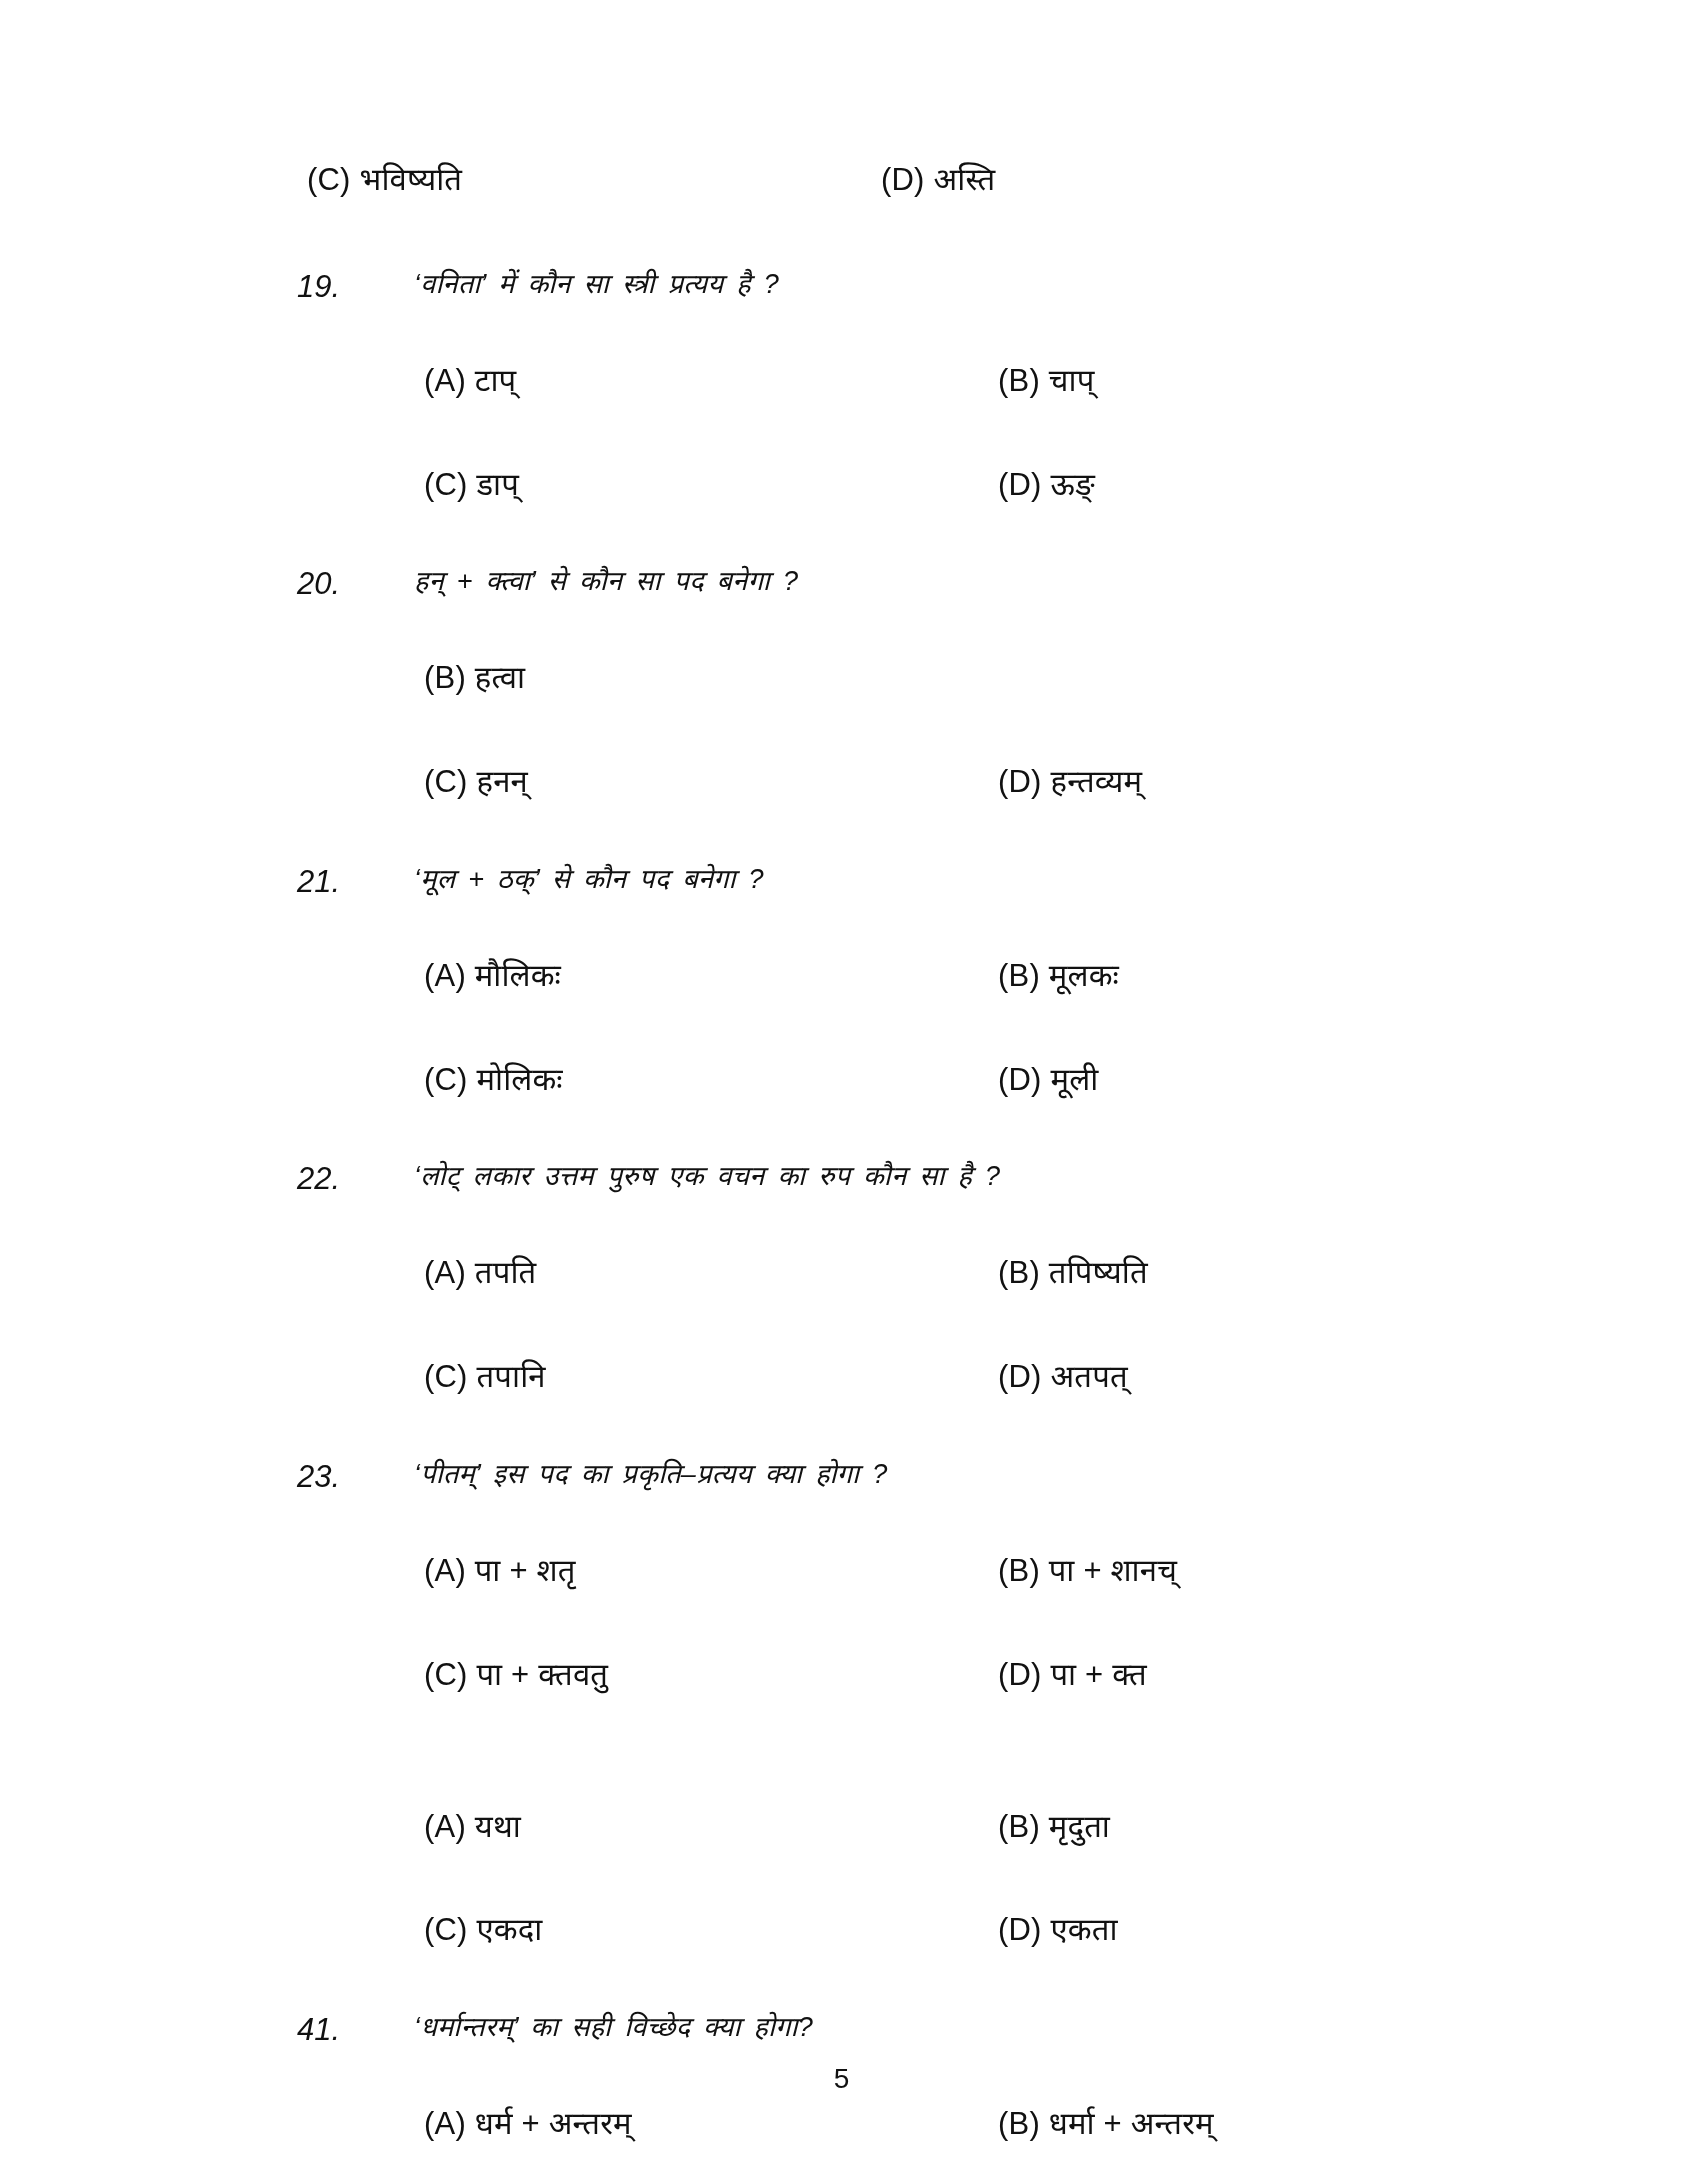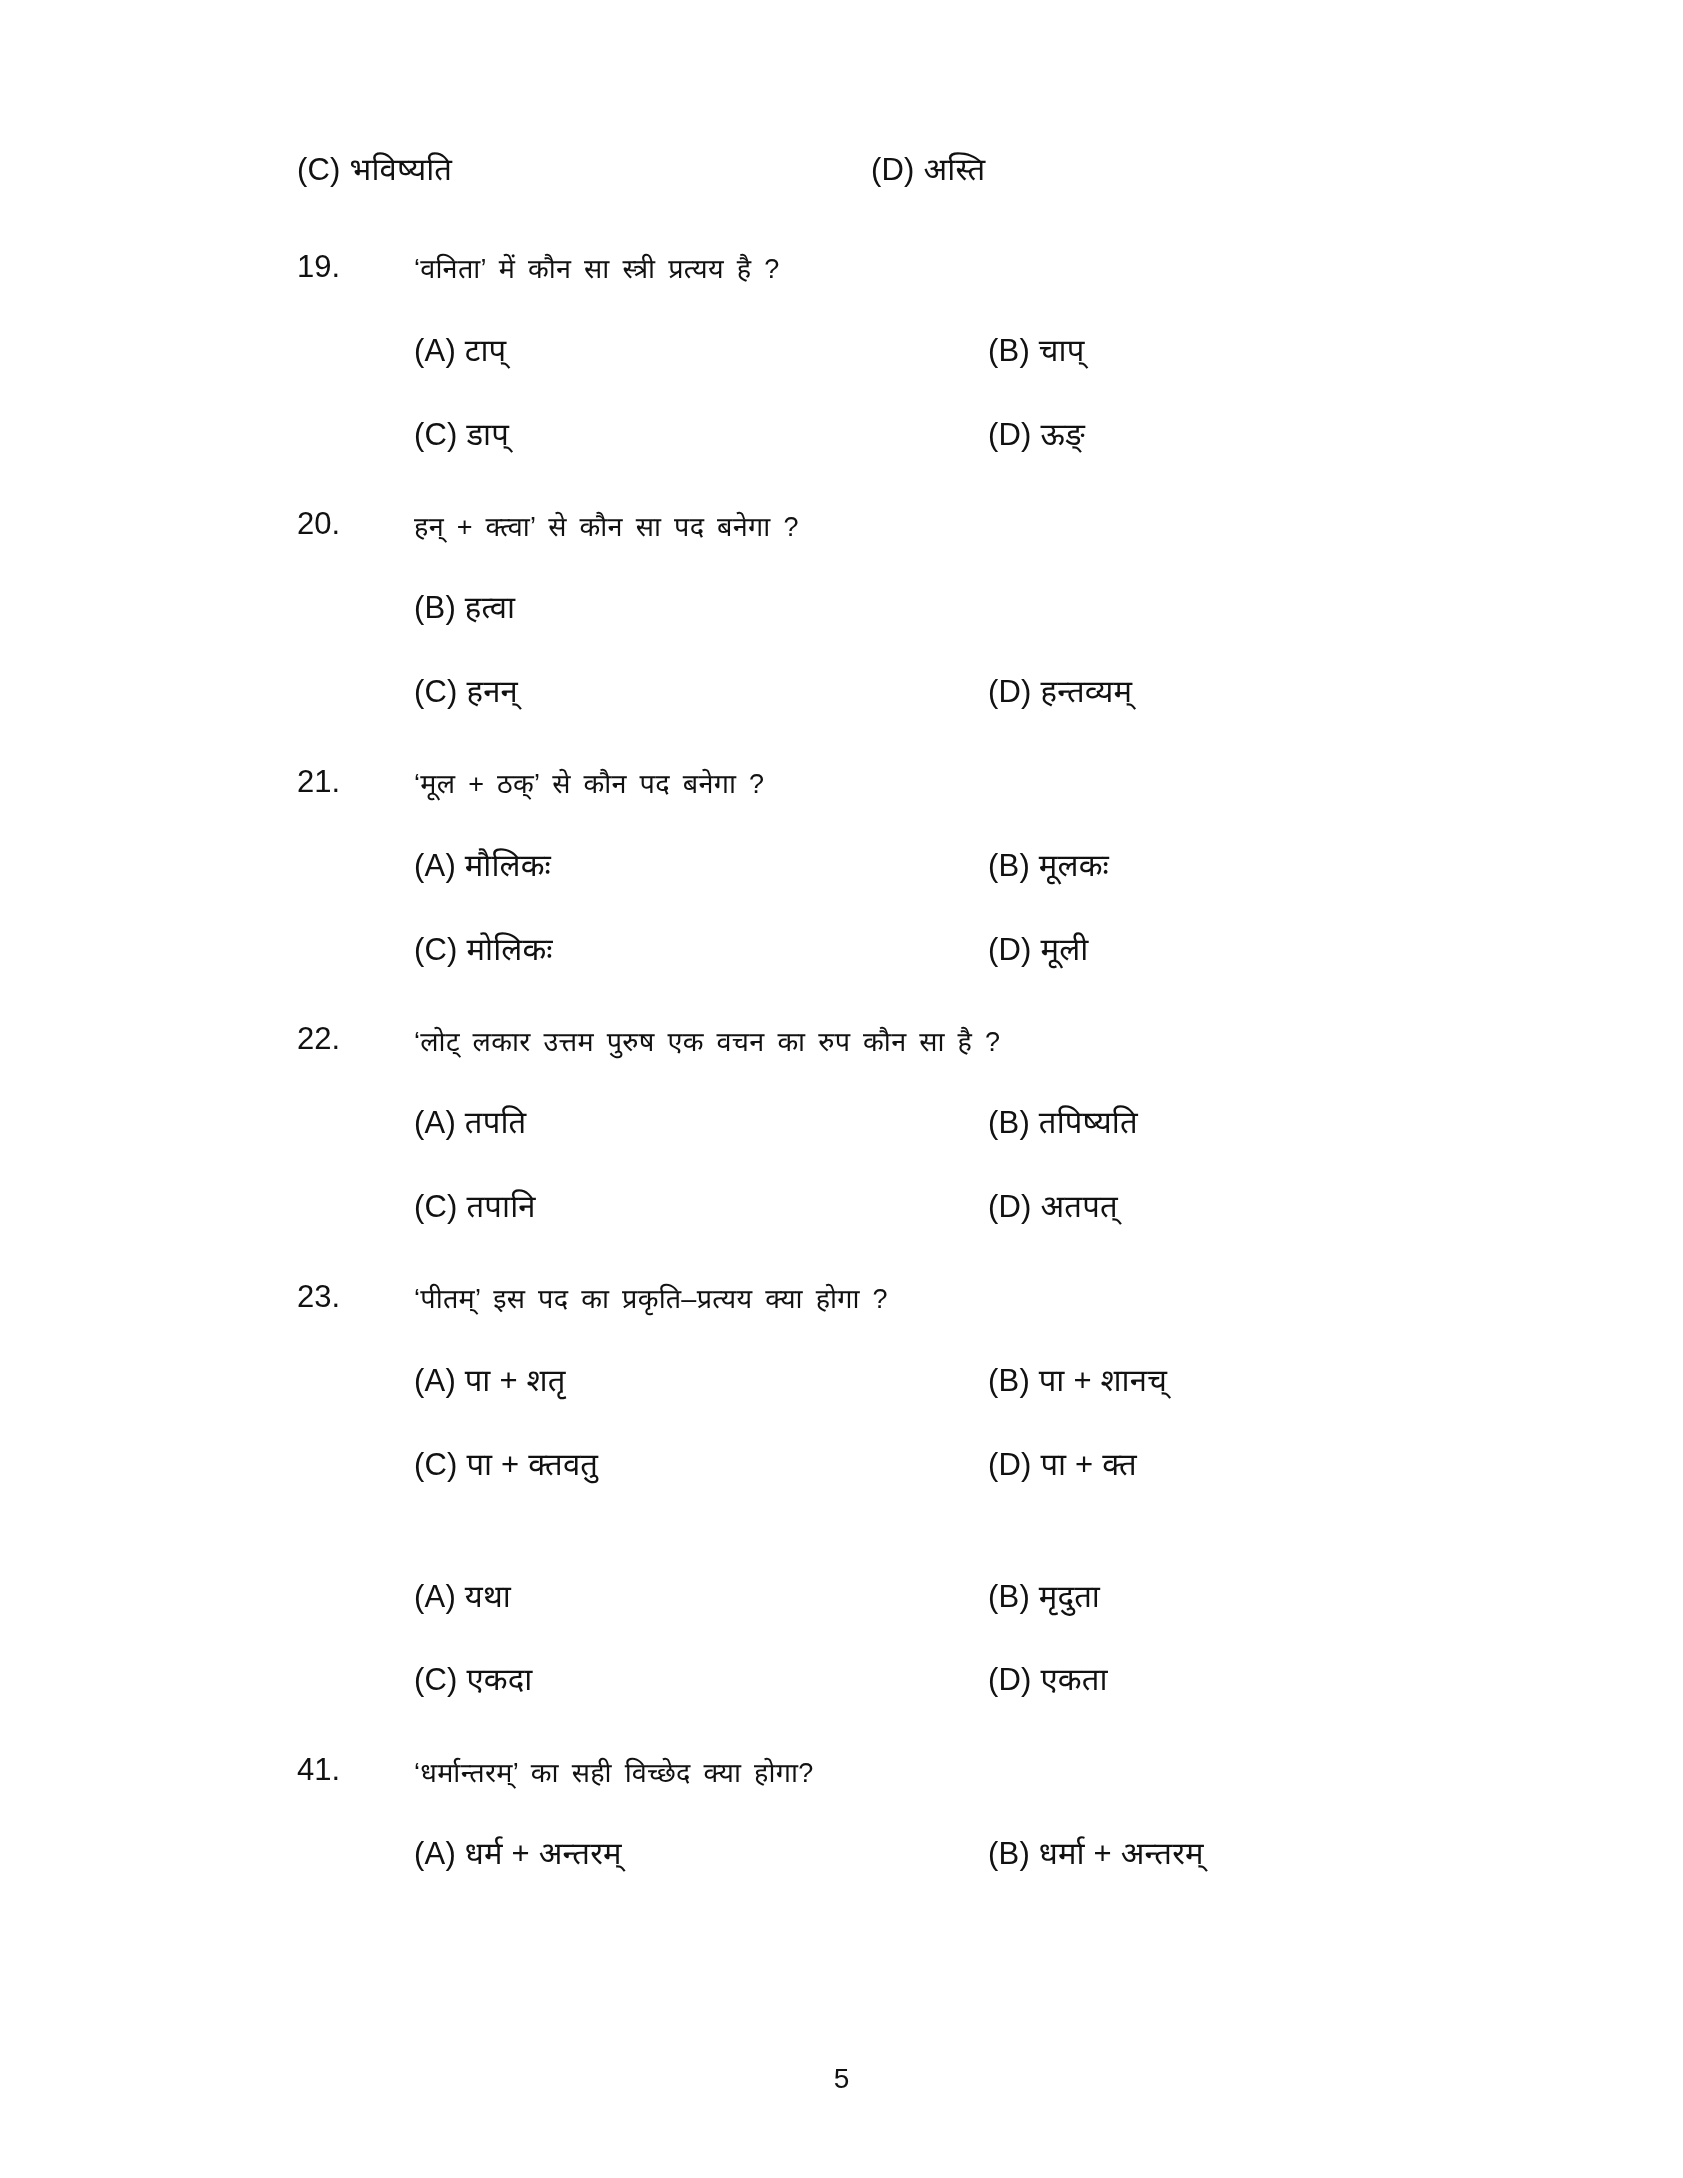--- a/index.html
+++ b/index.html
@@ -21,40 +21,41 @@
     height: 2178px;
     background: #ffffff;
     box-sizing: border-box;
     padding: 149px 208px 0 297px;
   }
 
   
   .opt-row {
     display: flex;
     align-items: flex-start;
-    margin: 0;
+    margin: 10px;
     padding: 0;
     justify-content: flex-end;
   }
   .opt-cell {
     font-size: 31px;
     line-height: 1.35;
     letter-spacing: 0.2px;
     white-space: nowrap;
   }
   .opt-cell.col-a { width: 574px; flex: 0 0 574px; }
   .opt-cell.col-b { flex: 1 1 auto; }
 
   .q-block {
     margin: 0;
     padding: 0;
   }
   .q-line {
     display: flex;
-    align-items: flex-end;
+    align-items: flex-start;
+    font-style: italic;
   }
   .q-num {
     width: 117px;
     flex: 0 0 117px;
     font-size: 31px;
     line-height: 1.35;
   }
   .q-text {
     font-size: 27px;
     line-height: 1.35;

